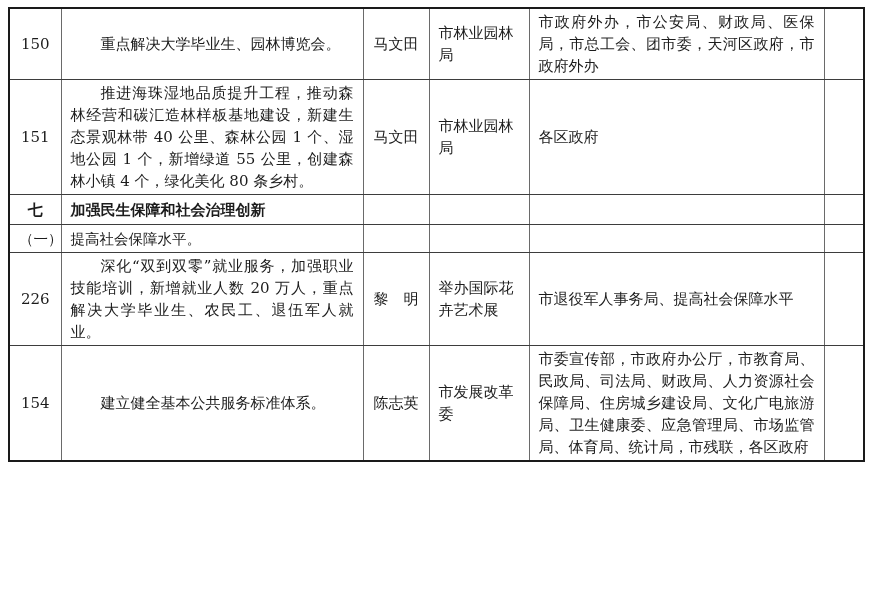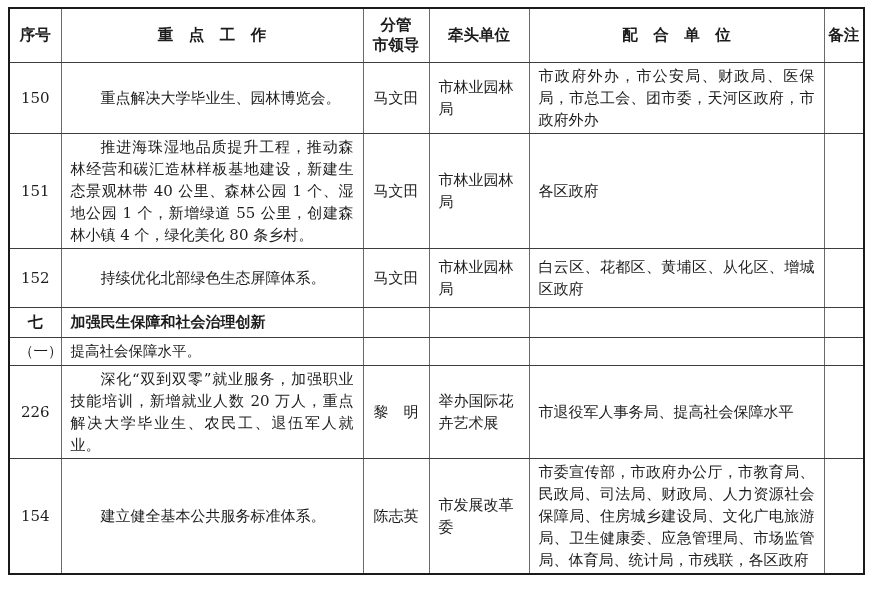--- a/index.html
+++ b/index.html
@@ -66,59 +66,40 @@
   <colgroup>
     <col style="width:52px">
       <col style="width:302px">
       <col style="width:66px">
     <col style="width:100px">
       <col style="width:295px">
       <col style="width:40px">
   </colgroup>
 
   <tbody>
-      <tr class="hdr" style="height:54px">
-    <td class="c-no">序号</td>
-    <td>重　点　工　作</td>
-    <td class="two-line">
-      <span>分管</span>
-      <span>市领导</span>
-    </td>
-    <td>牵头单位</td>
-    <td>配　合　单　位</td>
-    <td>备注</td>
-  </tr>
 
 
   <tr style="height:60px">
     <td class="c-no">150</td>
     <td class="c-work indent">重点解决大学毕业生、园林博览会。</td>
     <td class="c-leader">马文田</td>
     <td class="c-lead">市林业园林局</td>
     <td class="c-support">市政府外办，市公安局、财政局、医保局，市总工会、团市委，天河区政府，市政府外办</td>
     <td></td>
   </tr>
 
   <tr style="height:111px">
     <td class="c-no">151</td>
     <td class="c-work indent">推进海珠湿地品质提升工程，推动森林经营和碳汇造林样板基地建设，新建生态景观林带 40 公里、森林公园 1 个、湿地公园 1 个，新增绿道 55 公里，创建森林小镇 4 个，绿化美化 80 条乡村。</td>
     <td class="c-leader">马文田</td>
     <td class="c-lead">市林业园林局</td>
     <td class="c-support">各区政府</td>
     <td></td>
   </tr>
 
-  <tr style="height:59px">
-    <td class="c-no">152</td>
-    <td class="c-work indent">持续优化北部绿色生态屏障体系。</td>
-    <td class="c-leader">马文田</td>
-    <td class="c-lead">市林业园林局</td>
-    <td class="c-support">白云区、花都区、黄埔区、从化区、增城区政府</td>
-    <td></td>
-  </tr>
 
   <tr class="section" style="height:30px">
     <td class="c-no">七</td>
     <td class="c-work">加强民生保障和社会治理创新</td>
     <td class="c-leader"></td>
     <td class="c-lead"></td>
     <td class="c-support"></td>
     <td></td>
   </tr>
 

